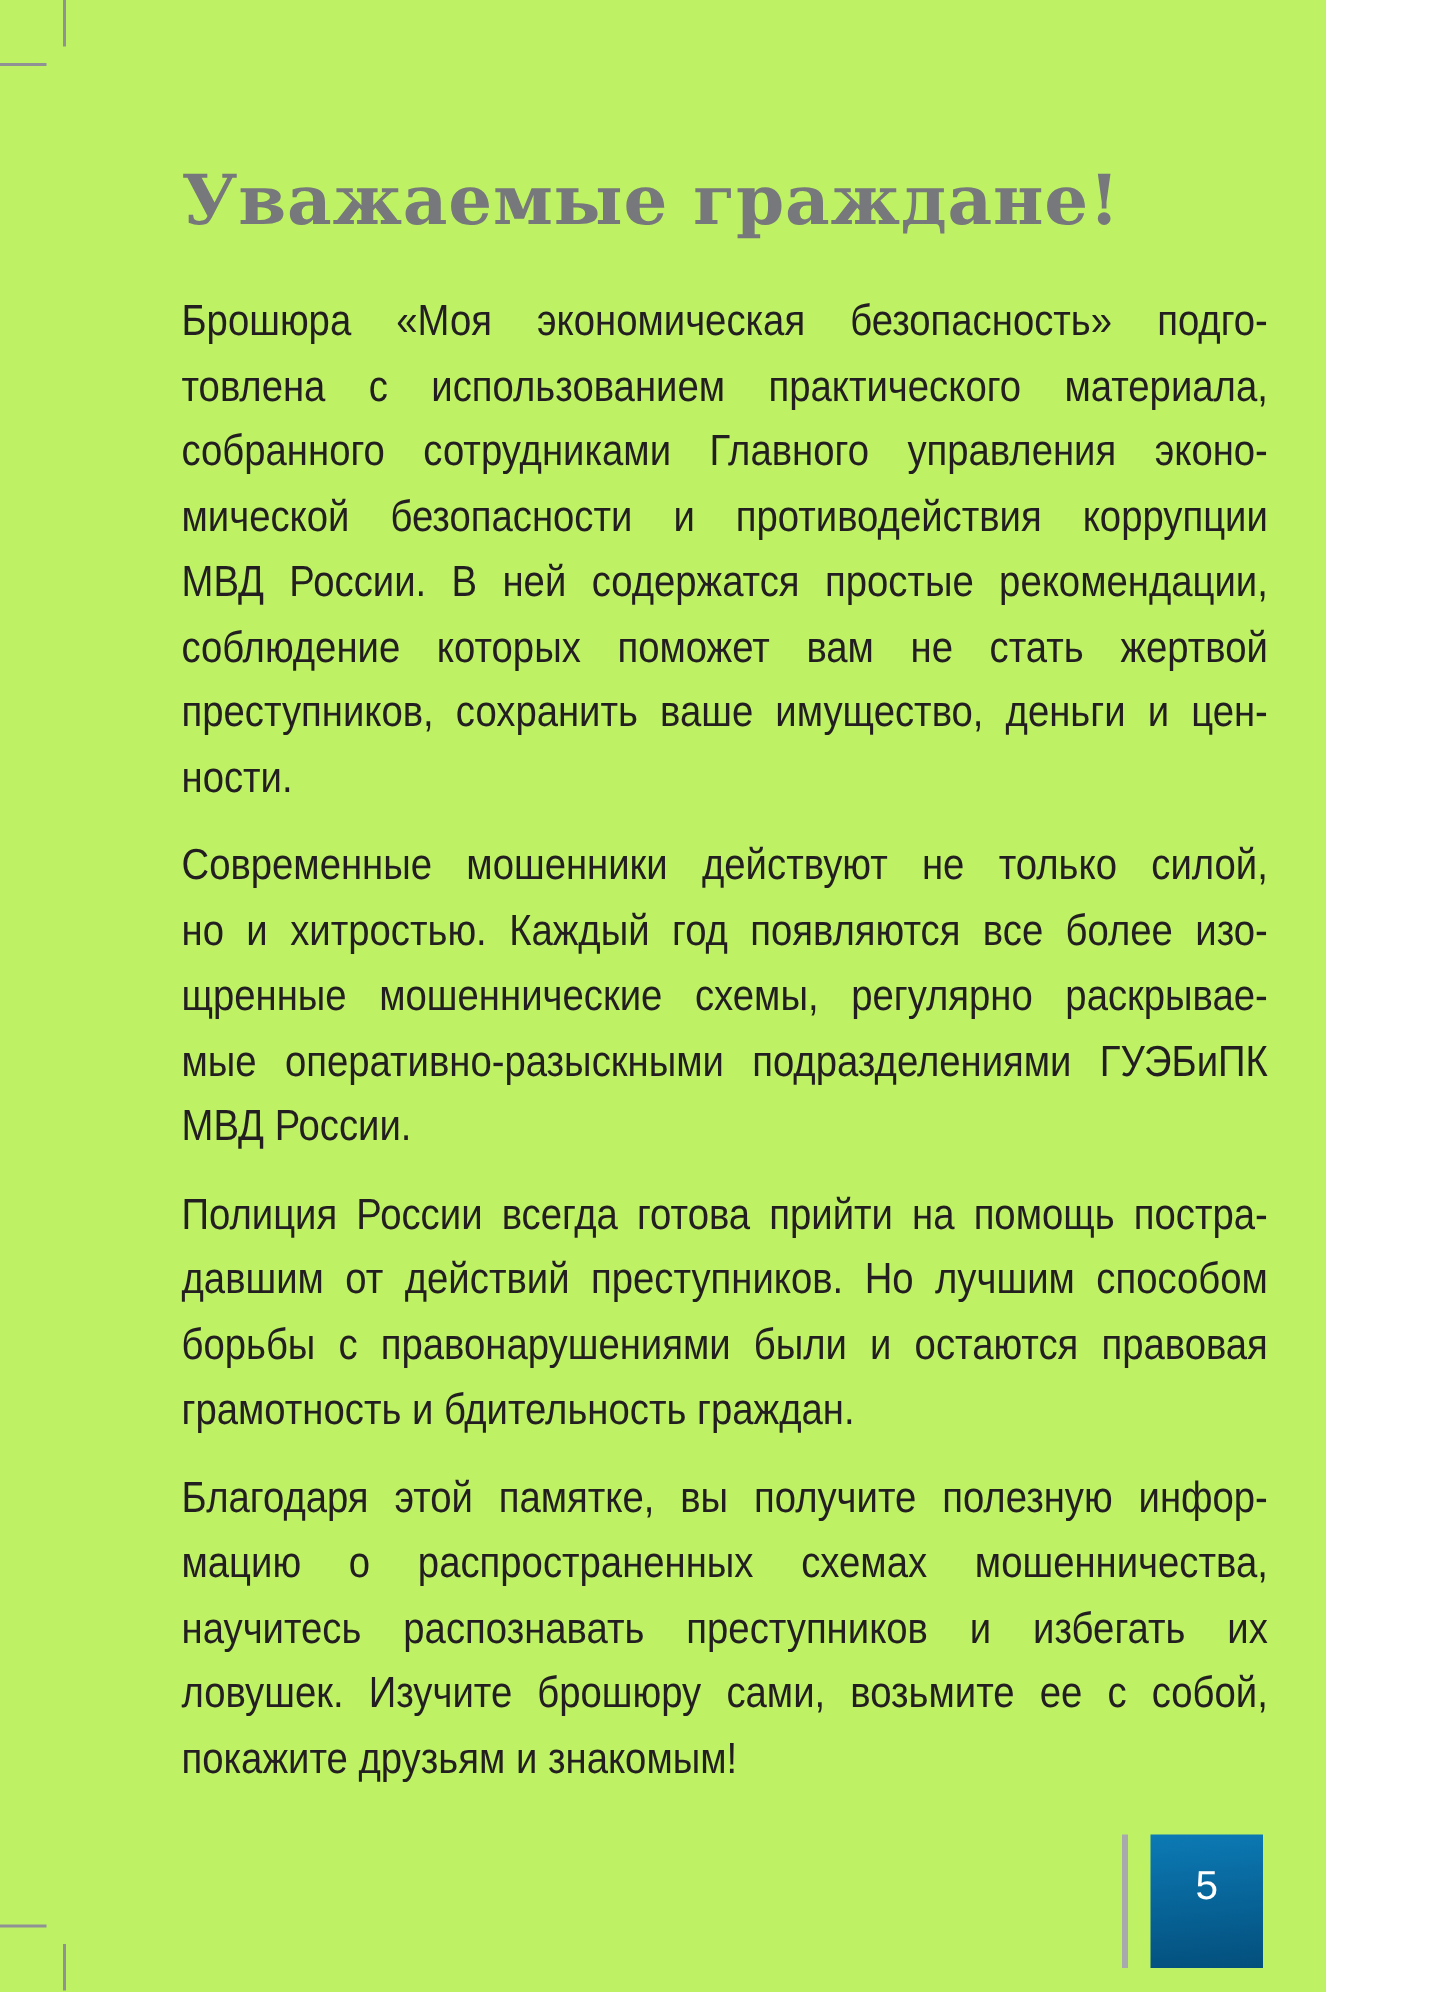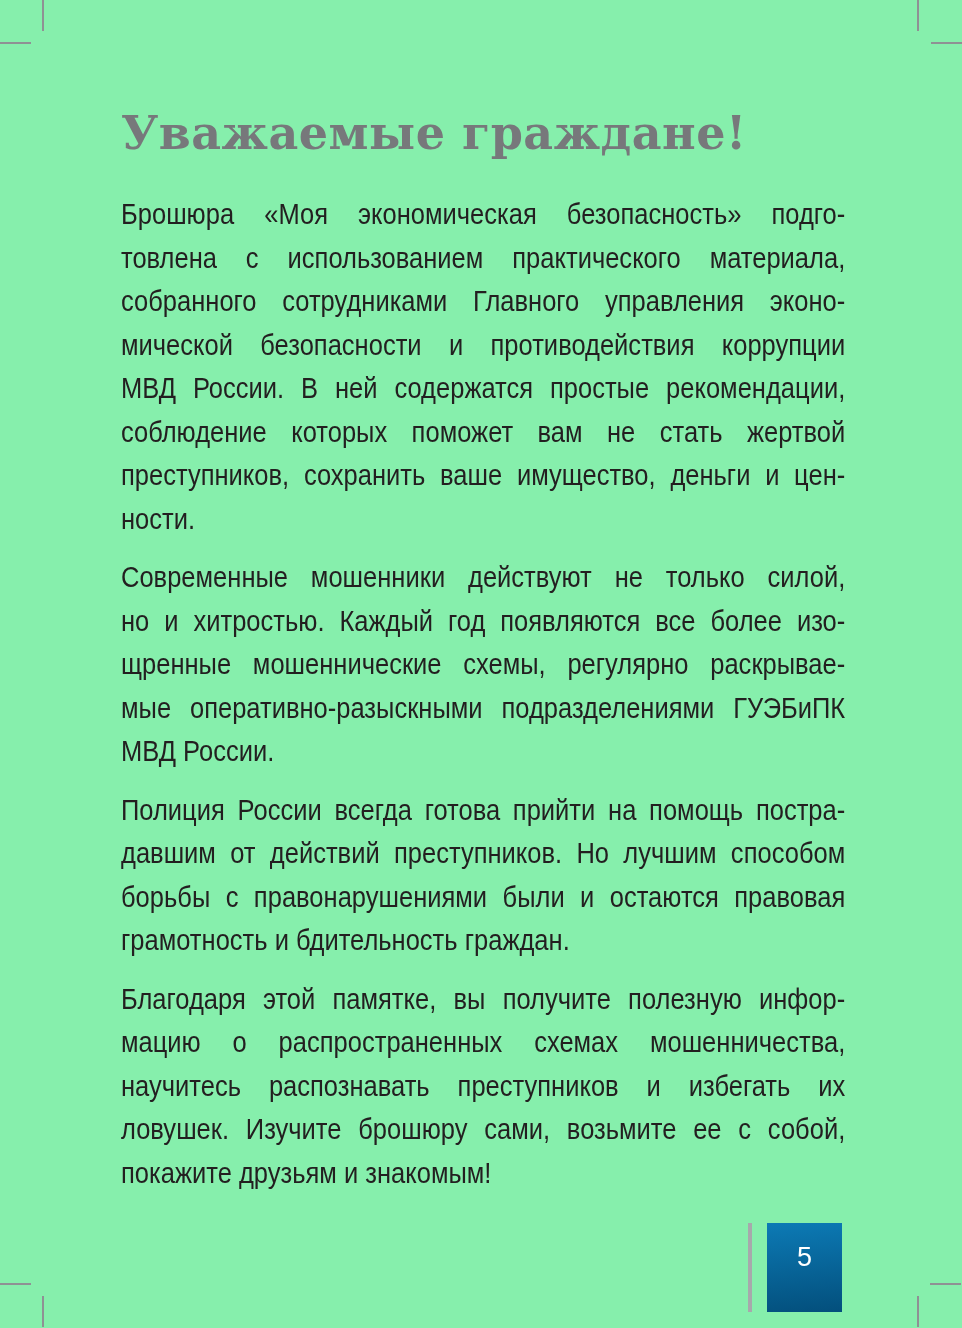--- a/index.html
+++ b/index.html
@@ -2,23 +2,23 @@
 <html lang="ru" style="--title: #77787b; --body-text: #231f20; --page-badge-top: #0c7ab5; --page-badge-bottom: #034f7c; --page-badge-text: #ffffff; --rule: #a7a9ac; --crop-mark: #8f9194;"><head>
 <meta charset="utf-8">
 <style>
   html, body {
     margin: 0;
     padding: 0;
     background: #ffffff;
   }
   .page {
     position: relative;
-    width: 962px;
+    width: 884px;
     height: 1328px;
-    background: #86efac;
+    background: #bef264;
     overflow: hidden;
     font-family: "Liberation Sans", sans-serif;
   }
 
   
   .crop {
     position: absolute;
     background: var(--crop-mark, #8f9194);
   }
   .crop.v { width: 2px; height: 31px; }

